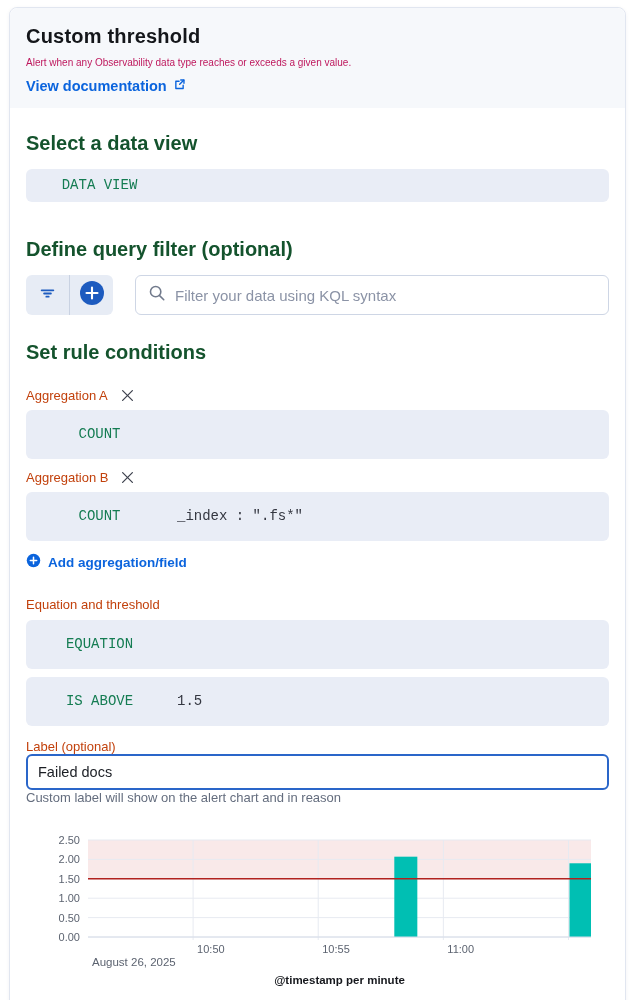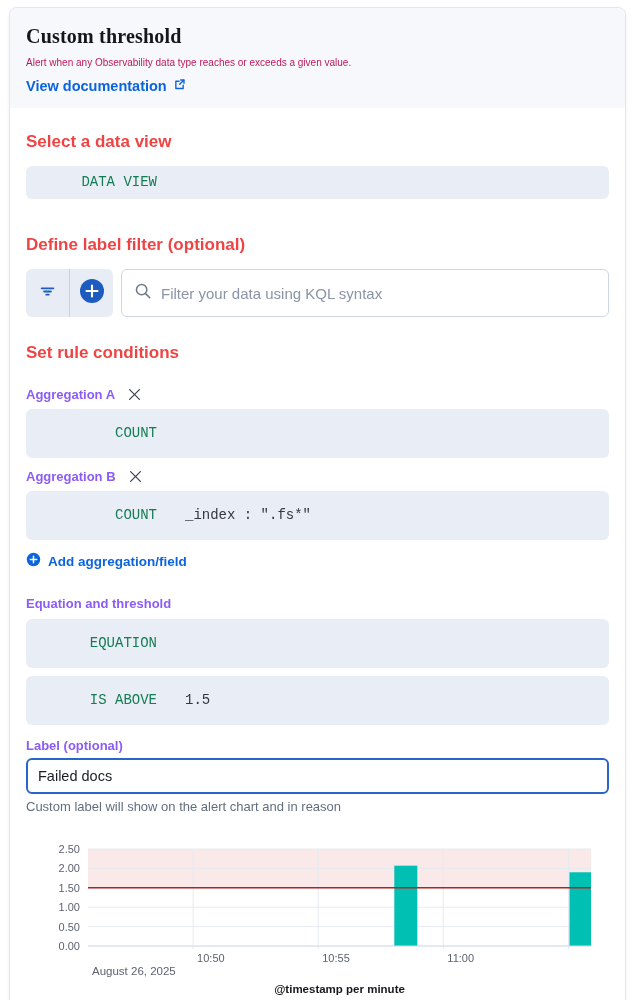--- a/index.html
+++ b/index.html
@@ -2,51 +2,51 @@
 <html><head>
 <meta charset="utf-8">
 <style>
   * { margin:0; padding:0; box-sizing:border-box; }
   html,body { width:635px; height:1000px; background:#fff; overflow:hidden;
               font-family:"Liberation Sans","DejaVu Sans",sans-serif; }
   .card { position:absolute; left:9px; top:7px; width:617px; height:1200px;
           background:#fff; border:1px solid #e1e6f0; border-radius:8px;
           box-shadow:0 1px 4px rgba(20,40,80,.05); }
   .card-header { background:#f6f8fb; border-radius:8px 8px 0 0; padding:17px 16px 14px 16px; }
-  .title { font-size:20px; font-weight:700; color:#14161a; letter-spacing:.2px;font-family:Liberation Serif, serif; }
+  .title { font-size:20px; font-weight:700; color:#14161a; letter-spacing:.2px; }
   .desc { margin-top:9px; font-size:10px; color:#be185d; }
   .doclink { margin-top:10px; display:flex; align-items:center; gap:6px;
              color:#0b64dd; font-size:14.5px; font-weight:700; cursor:pointer; width:max-content; }
   .doclink svg { width:13px; height:13px; }
   .body { padding:0 16px; }
-  .h2 { font-size:17px; font-weight:700; color:#ef4444; }
+  .h2 { font-size:20px; font-weight:700; color:#14532d; }
   .mt24{margin-top:24px;} .mt36{margin-top:36px;} .mt26{margin-top:26px;}
   .mt14{margin-top:14px;} .mt12{margin-top:12px;} .mt11{margin-top:11px;}
-  .mt8{margin-top:8px;} .mt7{margin-top:7px;} .mt13{margin-top:13px;} .mt5{margin-top:5px;} .mt22{margin-top:22px;}
+  .mt8{margin-top:8px;} .mt7{margin-top:7px;} .mt13{margin-top:13px;} .mt5{} .mt22{margin-top:22px;}
 
   .code-block { background:#e9edf6; border-radius:6px; padding:15px 16px;
                 font-family:"Liberation Mono","DejaVu Sans Mono",monospace;
                 font-size:14px; line-height:19px; cursor:pointer; }
   .code-block.two { padding:7px 16px; }
   .code-line { display:flex; }
-  .kw { flex:0 0 115px; text-align:right; margin-right:28px; color:#147c52; white-space:pre; }
+  .kw { flex:0 0 115px; text-align:center; margin-right:20px; color:#147c52; white-space:pre; }
   .val { flex:1; min-width:0; color:#343741; overflow-wrap:normal; }
 
-  .filter-row { display:flex; align-items:stretch; gap:8px; height:48px; }
+  .filter-row { display:flex; align-items:stretch; gap:22px; height:40px; }
   .btn-group { display:flex; background:#e7ecf5; border-radius:6px; width:87px; flex:0 0 87px; }
   .btn-seg { flex:1; display:flex; align-items:center; justify-content:center; cursor:pointer; }
   .btn-seg + .btn-seg { border-left:1px solid #c9d2e2; }
   .search-box { flex:1; display:flex; align-items:center; gap:9px; background:#fff;
                 border:1px solid #ced6e5; border-radius:6px; padding:0 12px; }
   .search-box input { border:none; outline:none; flex:1; font-size:15px; color:#343741;
                       font-family:"Liberation Sans","DejaVu Sans",sans-serif; background:transparent; }
   .search-box input::placeholder { color:#8b93a6; }
 
   .agg-row { display:flex; align-items:center; gap:13px; }
-  .small-label { font-size:13px; font-weight:700; color:#8b5cf6; }
+  .small-label { font-size:13px; font-weight:400; color:#c2410c; }
   .x-btn { cursor:pointer; display:flex; align-items:center; }
 
   .add-link { display:flex; align-items:center; gap:7px; color:#0b64dd;
               font-size:13.5px; font-weight:700; cursor:pointer; width:max-content; }
 
   .text-input { width:100%; height:36px; border:2px solid #2a66c9; border-radius:6px;
                 padding:0 10px; font-size:14.5px; color:#1a1d23; outline:none;
                 font-family:"Liberation Sans","DejaVu Sans",sans-serif; }
   .help { font-size:13px; color:#646d7e; }
 
@@ -74,21 +74,21 @@
 
   <div class="body">
 
     <div class="h2 mt24">Select a data view</div>
     <div class="code-block two mt14">
       <div class="code-line">
         <span class="kw">DATA VIEW</span>
       </div>
     </div>
 
-    <div class="h2 mt36">Define label filter (optional)</div>
+    <div class="h2 mt36">Define query filter (optional)</div>
     <div class="filter-row mt14">
       <div class="btn-group">
         <div class="btn-seg">
           <span>
             <svg width="17" height="17" viewBox="0 0 16 16" fill="none" stroke="#1d5bbf" stroke-width="1.7" stroke-linecap="round">
               <path d="M2.5 5h11"></path>
                 <path d="M4.8 8h6.4"></path>
                 <path d="M6.9 11h2.2"></path>
             </svg>
           </span>

